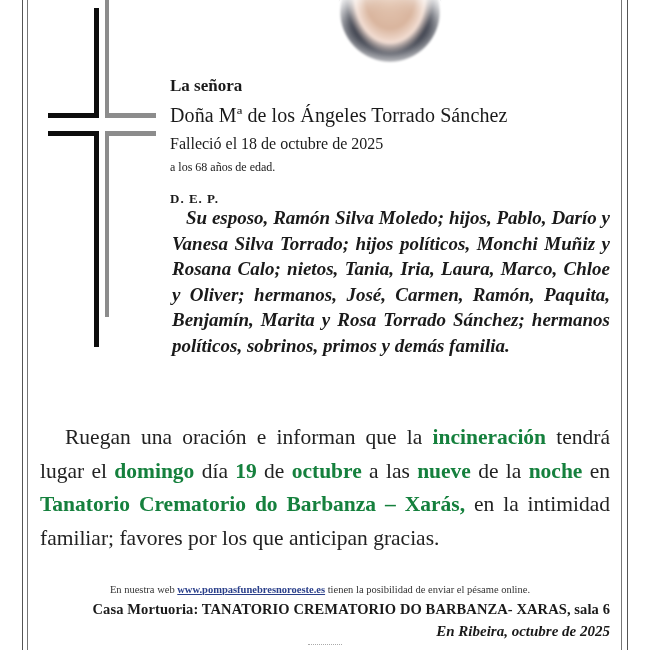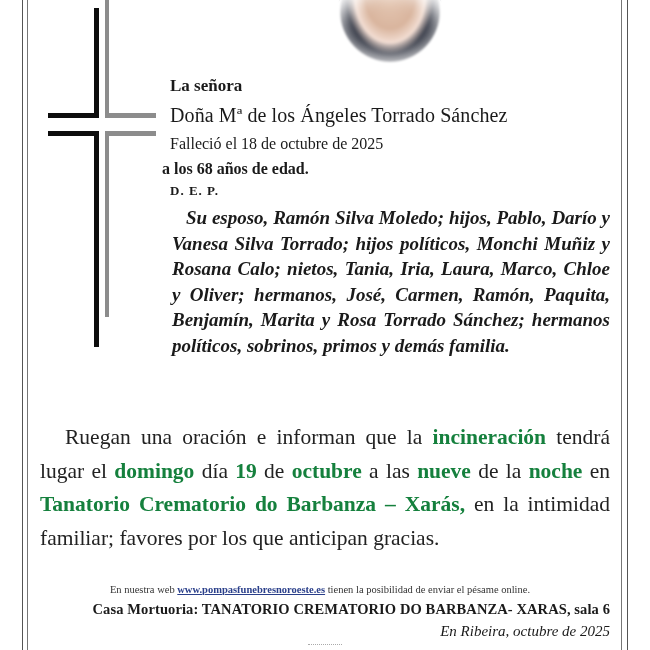--- a/index.html
+++ b/index.html
@@ -15,31 +15,31 @@
   .photo { position:absolute; left:340px; top:-40px; width:100px; height:102px;
            border-radius:50%; overflow:hidden;
            background:radial-gradient(ellipse at 50% 35%, #e6c9b5 0%, #d9b59e 35%, #f2ddd2 50%, #2b2f3c 62%, #1f2330 80%, #ffffff 100%); 
            filter:blur(1.2px); }
   .photo-fade { position:absolute; left:330px; top:-20px; width:120px; height:90px;
            border-radius:50%; box-shadow: inset 0 0 18px 12px #fff; }
   .center { position:absolute; text-align:left; }
   .la-senora { left:170px; width:440px; top:76px; font-size:17px; font-weight:bold; }
   .name { left:170px; width:440px; top:104px; font-size:20px; font-weight:normal; letter-spacing:0.1px; }
   .fallecio { left:170px; width:440px; top:135px; font-size:16px; }
-  .edad { left:162px; width:440px; top:160px; font-size:16px;font-weight:bold; }
-  .dep { left:170px; width:440px; top:183px; font-size:13px; font-weight:bold; letter-spacing:1px; }
+  .edad { left:170px; width:440px; top:160px; font-size:12px; }
+  .dep { left:170px; width:440px; top:191px; font-size:13px; font-weight:bold; letter-spacing:1px; }
   .family { position:absolute; left:172px; width:438px; top:205px; font-size:19px;
             font-style:italic; font-weight:bold; line-height:25.6px; text-align:justify; text-indent:14px; }
   .ruegan { position:absolute; left:40px; width:570px; top:421px; font-size:21.5px;
             line-height:33.6px; text-align:justify; text-indent:25px; color:#222; }
   .ruegan b { color:#15803d; }
   .web { position:absolute; left:40px; width:560px; top:584px; font-size:10.5px; color:#333;text-align:center; }
   .web a { color:#2a3f8a; text-decoration:underline; font-weight:bold; }
   .casa { position:absolute; left:40px; width:570px; top:601px; font-size:14.5px; font-weight:bold; text-align:right; letter-spacing:0.1px; }
-  .ribeira { position:absolute; left:40px; width:570px; top:623px; font-size:15px; font-style:italic; font-weight:normal; text-align:right; }
+  .ribeira { position:absolute; left:40px; width:570px; top:623px; font-size:15px; font-style:italic; font-weight:bold; text-align:right; }
   .ornament { position:absolute; left:308px; top:644px; width:34px; height:3px;
               border-top:1px dotted #aaa; }
 </style>
 </head>
 <body>
 
 <div class="border-outer"></div>
 <div class="border-inner"></div>
 
 <div>

